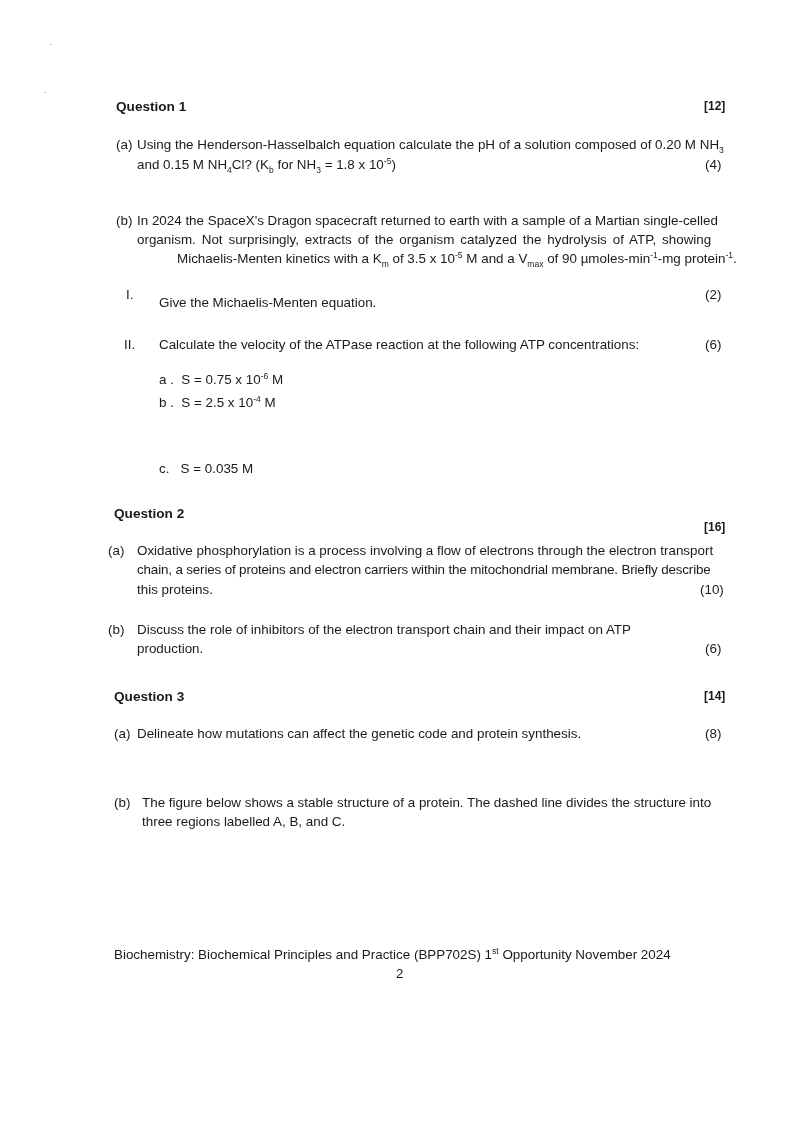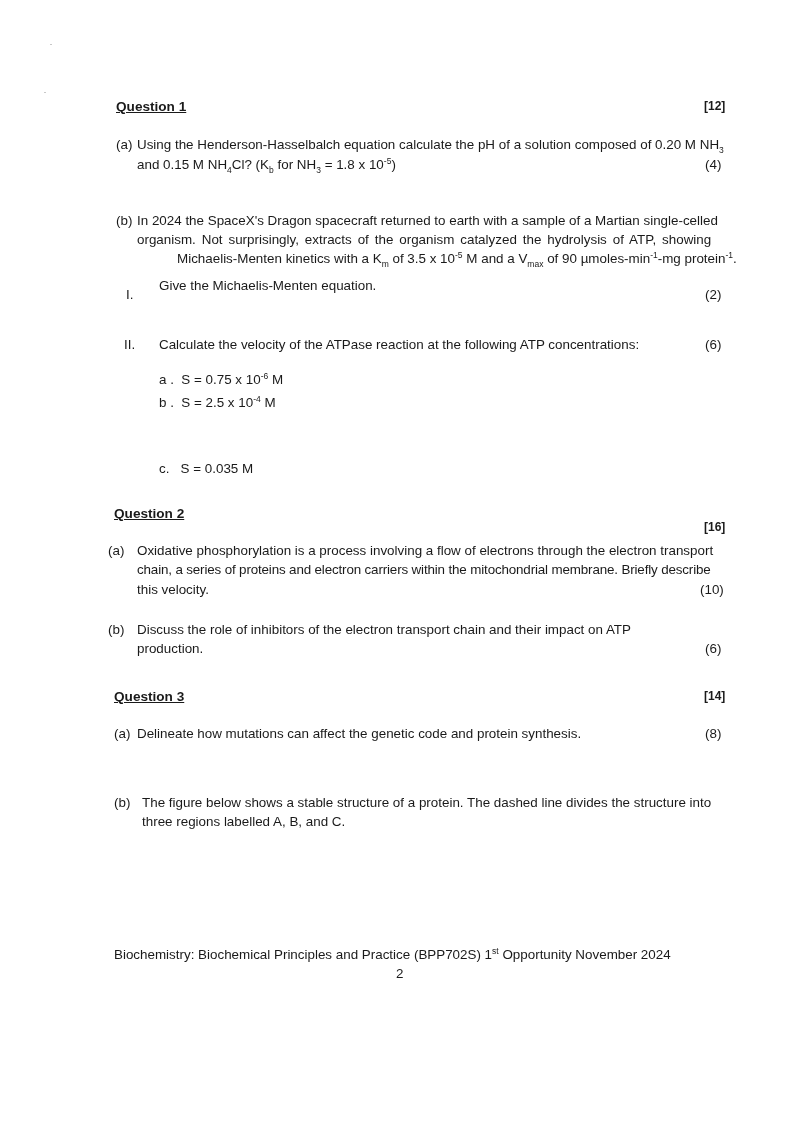--- a/index.html
+++ b/index.html
@@ -1,19 +1,19 @@
 <!DOCTYPE html>
 <html><head>
 <meta charset="utf-8">
 <style>
   html, body { margin:0; padding:0; background:#ffffff; }
   body { width:794px; height:1122px; position:relative; overflow:hidden;
          font-family:"Liberation Sans", "DejaVu Sans", sans-serif; color:#1a1a1a; font-size:13.4px; }
   .abs { position:absolute; }
-  .qhead { font-weight:bold; text-decoration:underline; font-size:13.6px; }
+  .qhead { font-weight:bold; font-size:13.6px; }
   .total { font-weight:bold; font-size:12px; }
   .line { white-space:nowrap; }
   sub, sup { font-size:8.5px; line-height:0; }
   .speck { position:absolute; width:2px; height:1px; background:#c8c8c8; }
 </style>
 </head>
 <body>
 
 <div class="speck" style="left:50px;top:44px;"></div>
 <div class="speck" style="left:44px;top:92px;"></div>
@@ -25,38 +25,38 @@
 <div class="abs line" style="left:137px;top:137px;"><span>Using the Henderson-Hasselbalch equation calculate the pH of a solution composed of 0.20 M NH</span><sub>3</sub></div>
 <div class="abs line" style="left:137px;top:157px;text-align:center;"><span>and 0.15 M NH</span><sub>4</sub><span>Cl?  (K</span><sub>b</sub><span> for NH</span><sub>3</sub><span> = 1.8 x 10</span><sup>-5</sup><span>)</span></div>
 <div class="abs" style="left:705px;top:157px;">(4)</div>
 
 <div class="abs line" style="left:116px;top:213px;">(b)</div>
 <div class="abs line" style="left:137px;top:213px;">In 2024 the SpaceX's Dragon spacecraft returned to earth with a sample of a Martian single-celled</div>
 <div class="abs line" style="left:137px;top:232px;word-spacing:2.2px;">organism.  Not surprisingly, extracts of the organism catalyzed the hydrolysis of ATP, showing</div>
 <div class="abs line" style="left:137px;top:251px;margin-left:40px;"><span>Michaelis-Menten kinetics with a K</span><sub>m</sub><span> of 3.5 x 10</span><sup>-5</sup><span> M and a V</span><sub>max</sub><span> of 90 µmoles-min</span><sup>-1</sup><span>-mg protein</span><sup>-1</sup><span>.</span></div>
 
 <div class="abs" style="left:126px;top:287px;">I.</div>
-<div class="abs line" style="left:159px;top:278px;">Give the Michaelis-Menten equation.</div>
+<div class="abs line" style="left:159px;top:295px;">Give the Michaelis-Menten equation.</div>
 <div class="abs" style="left:705px;top:287px;">(2)</div>
 
 <div class="abs" style="left:124px;top:337px;">II.</div>
 <div class="abs line" style="left:159px;top:337px;">Calculate the velocity of the ATPase reaction at the following ATP concentrations:</div>
 <div class="abs" style="left:705px;top:337px;">(6)</div>
 
 <div class="abs line" style="left:159px;top:372px;"><span>a .</span>&nbsp;&nbsp;<span>S = 0.75 x 10</span><sup>-6</sup><span> M</span></div>
 <div class="abs line" style="left:159px;top:395px;"><span>b .</span>&nbsp;&nbsp;<span>S = 2.5 x 10</span><sup>-4</sup><span> M</span></div>
 <div class="abs line" style="left:159px;top:461px;"><span>c.</span>&nbsp;&nbsp;&nbsp;<span>S = 0.035 M</span></div>
 
 <div class="abs qhead" style="left:114px;top:506px;">Question 2</div>
 <div class="abs total" style="left:704px;top:520px;">[16]</div>
 
 <div class="abs" style="left:108px;top:543px;">(a)</div>
 <div class="abs line" style="left:137px;top:543px;">Oxidative phosphorylation is a process involving a flow of electrons through the electron transport</div>
 <div class="abs line" style="left:137px;top:562px;letter-spacing:-0.15px;">chain, a series of proteins and electron carriers within the mitochondrial membrane. Briefly describe</div>
-<div class="abs line" style="left:137px;top:582px;">this velocity.</div>
+<div class="abs line" style="left:137px;top:582px;">this proteins.</div>
 <div class="abs" style="left:700px;top:582px;">(10)</div>
 
 <div class="abs" style="left:108px;top:622px;">(b)</div>
 <div class="abs line" style="left:137px;top:622px;">Discuss the role of inhibitors of the electron transport chain and their impact on ATP</div>
 <div class="abs line" style="left:137px;top:641px;">production.</div>
 <div class="abs" style="left:705px;top:641px;">(6)</div>
 
 <div class="abs qhead" style="left:114px;top:689px;">Question 3</div>
 <div class="abs total" style="left:704px;top:689px;">[14]</div>
 

